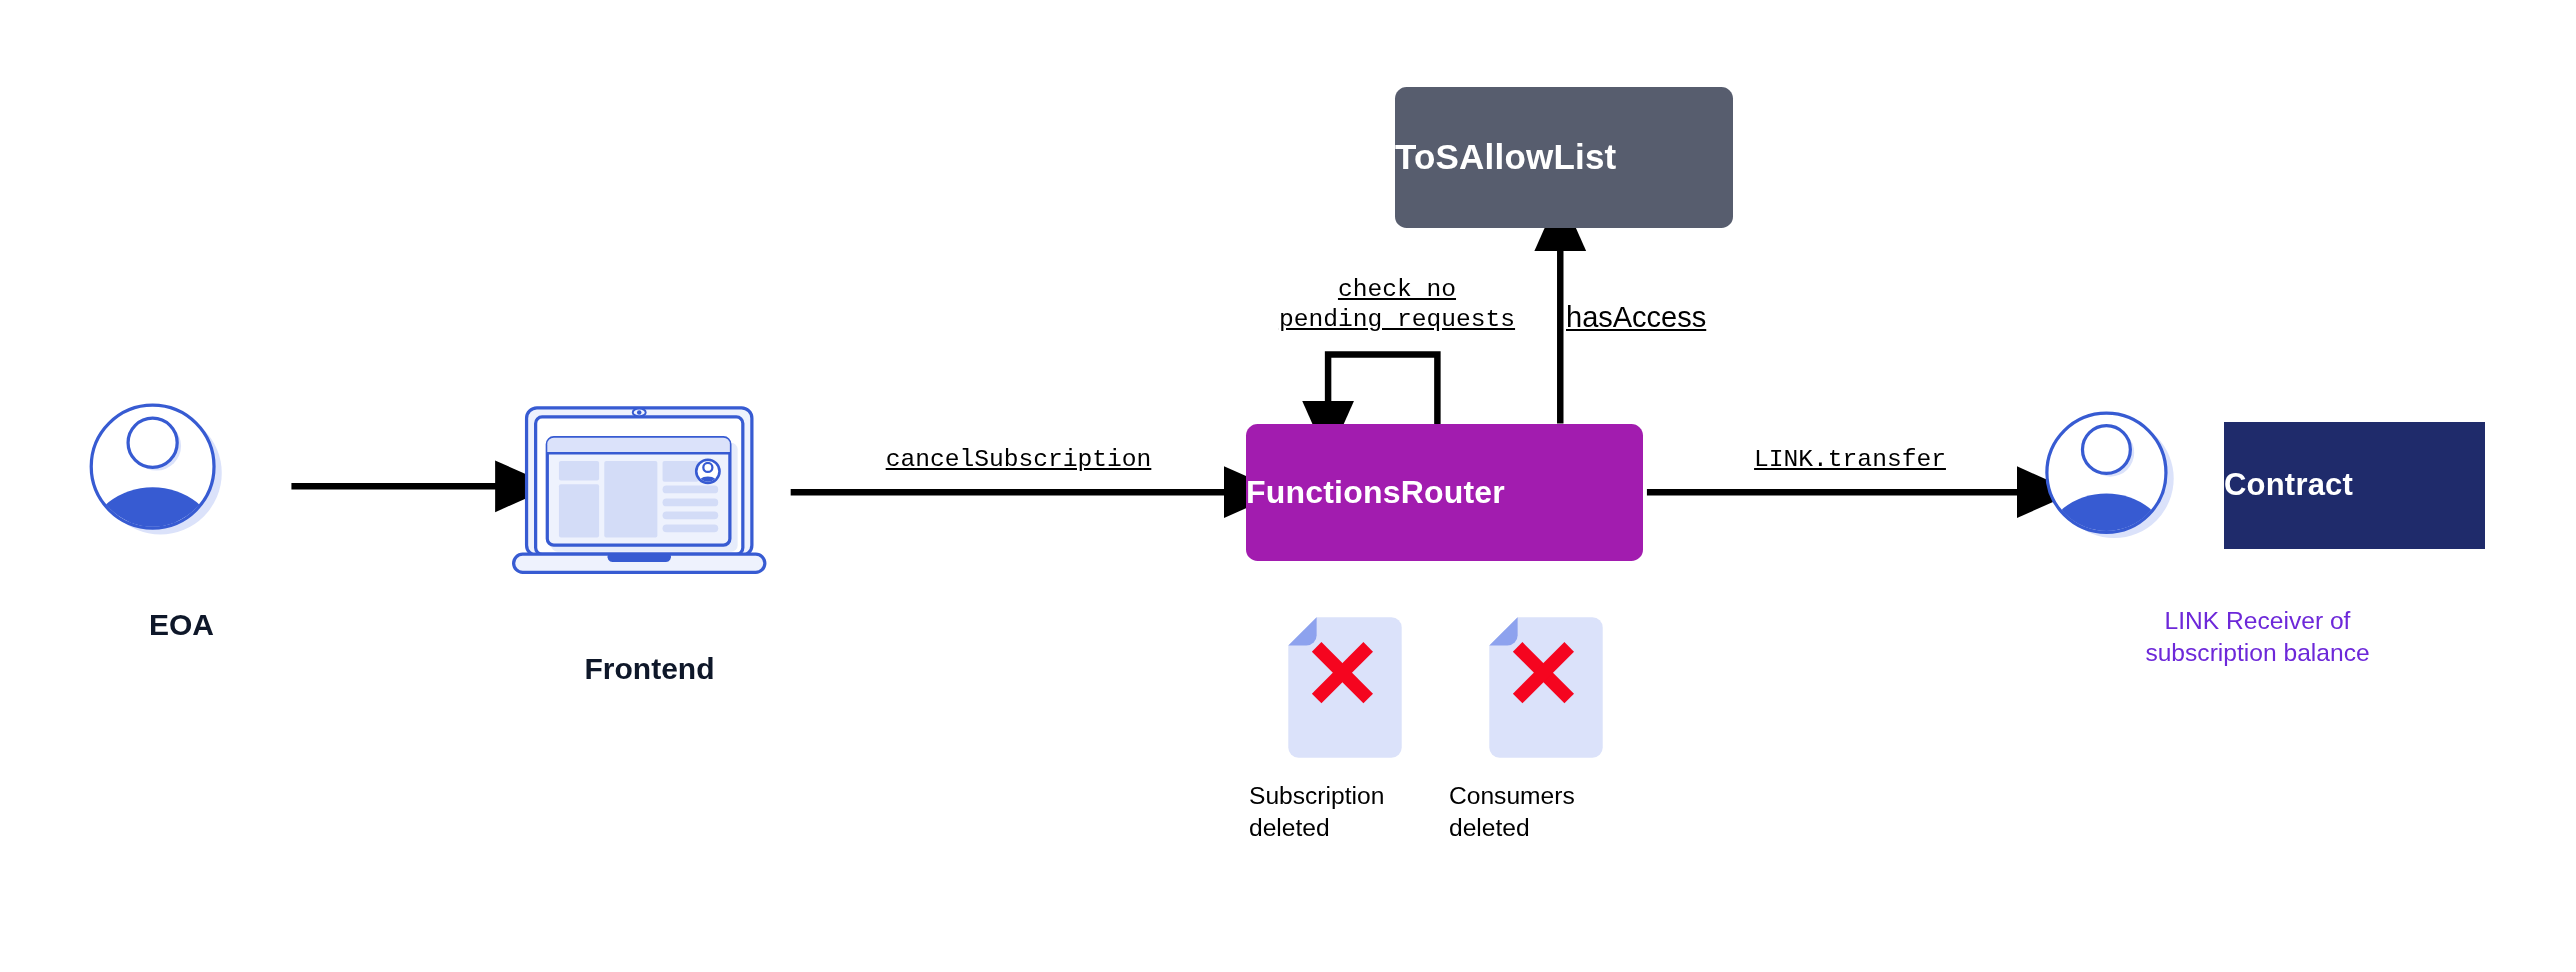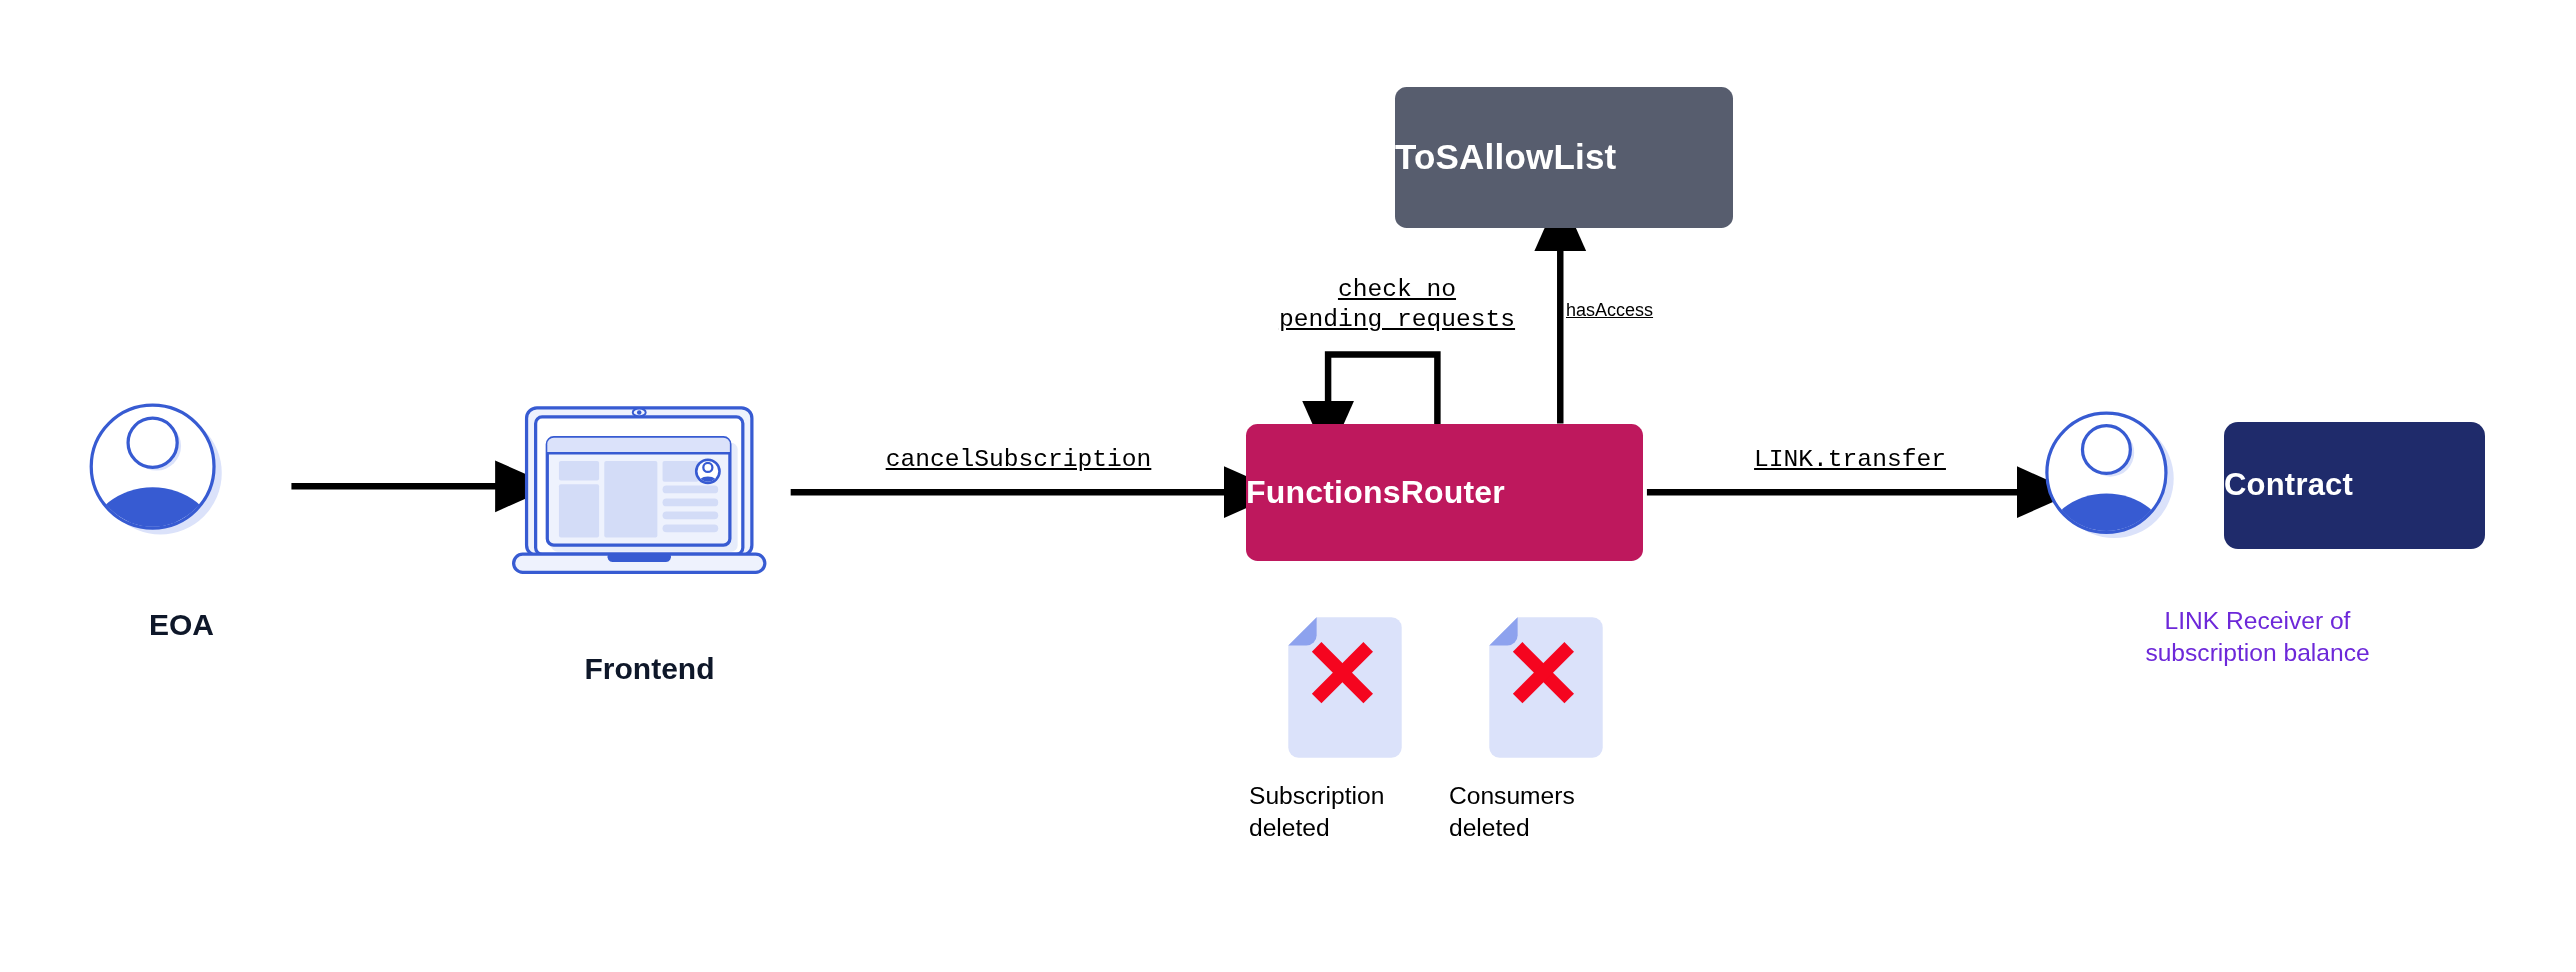--- a/index.html
+++ b/index.html
@@ -33,28 +33,28 @@
   }
   #tos-allowlist-box {
     left: 1395px; top: 87px;
     width: 338px; height: 141px;
     background: #575d6e;
     font-size: 35px;
   }
   #functions-router-box {
     left: 1246px; top: 424px;
     width: 397px; height: 137px;
-    background: #be185d;
+    background: #a21caf;
     font-size: 32px;
   }
   #contract-box {
     left: 2224px; top: 422px;
     width: 261px; height: 127px;
     background: #1f2b6b;
-    border-radius: 14px;
+    border-radius: 0;
     font-size: 31px;
   }
 
   
   #wires {
     position: absolute;
     left: 0; top: 0;
     width: 2576px; height: 972px;
     pointer-events: none;
   }
@@ -67,21 +67,21 @@
     white-space: pre;
     line-height: 1.22;
     text-decoration: underline;
   }
   .mono-label {
     font-family: "Liberation Mono", "DejaVu Sans Mono", monospace;
     font-size: 24.6px;
   }
   .sans-label {
     font-family: "Liberation Sans", sans-serif;
-    font-size: 18px;
+    font-size: 29px;
   }
 
   #label-cancel-subscription { left: 818px; top: 445px; width: 401px; }
   #label-link-transfer       { left: 1682px; top: 445px; width: 336px; text-align: center; }
   #label-has-access          { left: 1566px; top: 300px; width: 259px; text-align: left; }
   #label-check-no-pending    { left: 1164px; top: 275px; width: 466px; }
 
   
   .node-caption {
     position: absolute;

